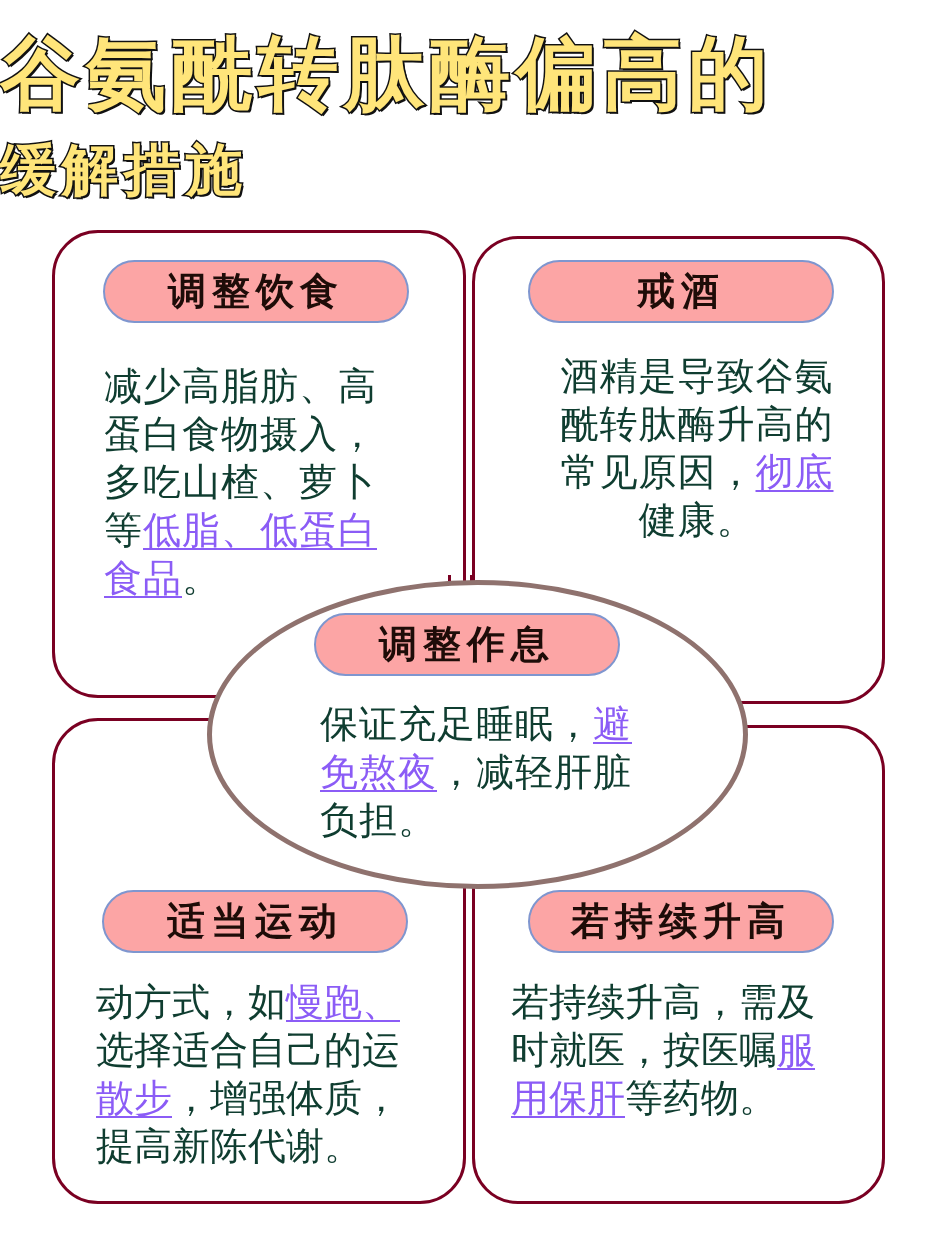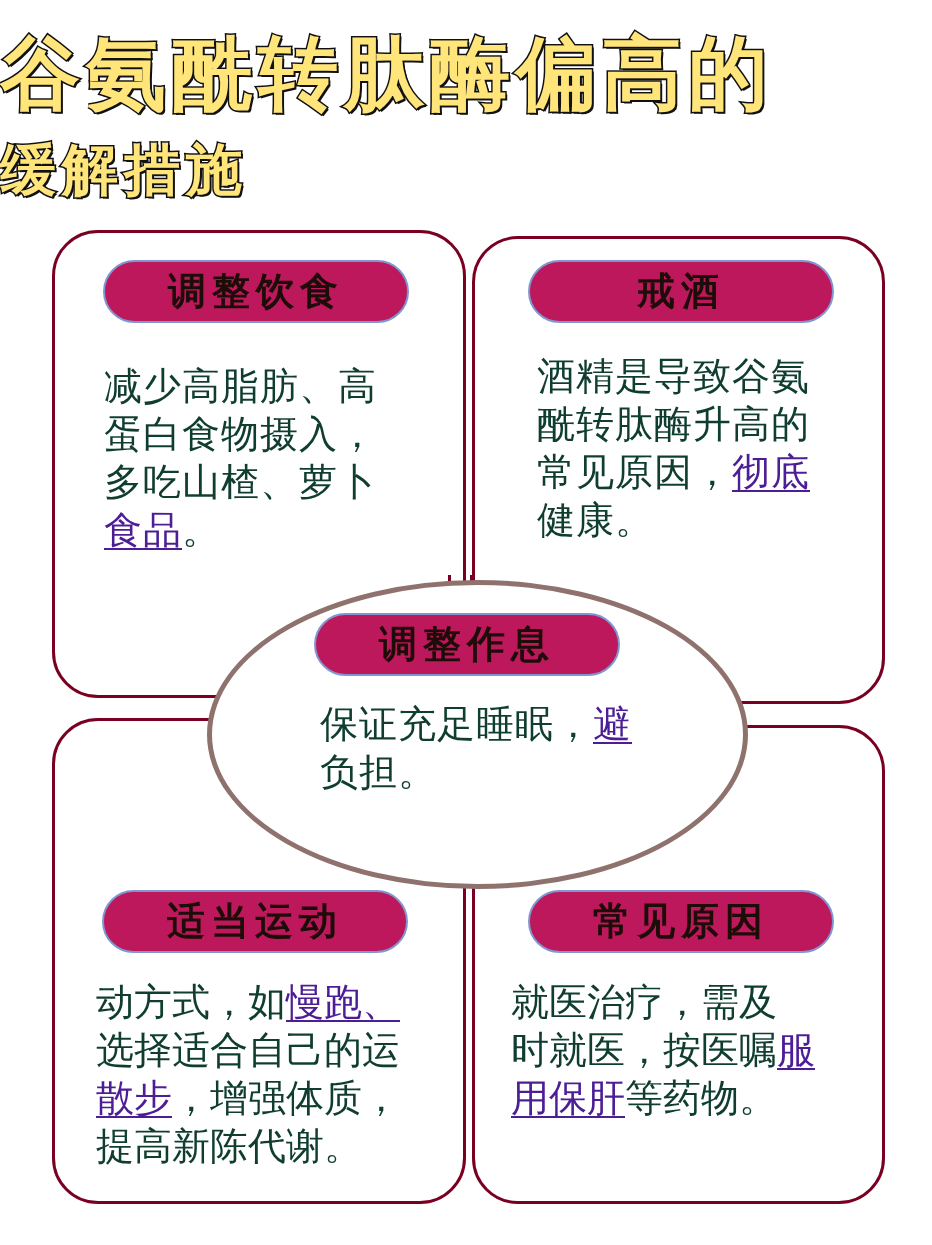--- a/index.html
+++ b/index.html
@@ -21,30 +21,30 @@
   .title.l1 { top: 28px; font-size: 80px; letter-spacing: 6px; line-height: 92px; }
   .title.l2 { top: 124px; font-size: 56px; letter-spacing: 6px; line-height: 92px; }
 
   .box {
     position: absolute; box-sizing: border-box;
     border: 3px solid #7A0022; border-radius: 46px; background: #fff;
   }
   .pill {
     position: absolute; box-sizing: border-box;
     width: 306px; height: 63px;
-    background: #be185d; border: 2px solid #7F96CF; border-radius: 32px;
+    background: #fca5a5; border: 2px solid #7F96CF; border-radius: 32px;
     display: flex; align-items: center; justify-content: center;
     color: #1E0C08; font-weight: bold; font-size: 38px; letter-spacing: 6px;
     font-family: "DejaVu Sans", sans-serif;
   }
   .body-text {
     position: absolute; color: #0F3D30; font-size: 38px; line-height: 48px;
     letter-spacing: 1px; font-family: "DejaVu Sans", sans-serif;
   }
-  .hl { color: #4c1d95; text-decoration: underline; text-decoration-thickness: 2px; text-underline-offset: 5px; }
+  .hl { color: #8b5cf6; text-decoration: underline; text-decoration-thickness: 2px; text-underline-offset: 5px; }
 
   .ellipse {
     position: absolute; left: 207px; top: 580px; width: 541px; height: 309px;
     box-sizing: border-box; border: 5px solid #8F726E; border-radius: 50%;
     background: #fff; z-index: 5;
   }
   .center-pill { z-index: 6; }
   .center-text { z-index: 6; }
   .connector { position: absolute; background: #7A0022; z-index: 1; }
 </style>
@@ -58,55 +58,57 @@
 <div class="connector" style="left:470px; top:575px; width:3px; height:40px;"></div>
 
 <div class="box" style="left:52px; top:230px; width:414px; height:468px;"></div>
 <div class="pill" style="left:103px; top:260px;">
   <span>调整饮食</span>
 </div>
 <div class="body-text" style="left:91px; top:362px; width:320px;margin-left:13px;">
   <div>减少高脂肪、高</div>
   <div>蛋白食物摄入，</div>
   <div>多吃山楂、萝卜</div>
+  <div><span>等</span><span class="hl">低脂、低蛋白</span></div>
   <div><span class="hl">食品</span><span>。</span></div>
 </div>
 
 <div class="box" style="left:472px; top:236px; width:413px; height:468px;"></div>
 <div class="pill" style="left:528px; top:260px;">
   <span>戒酒</span>
 </div>
-<div class="body-text" style="left:537px; top:352px; width:320px;">
+<div class="body-text" style="left:537px; top:352px; width:320px;text-align:center;">
   <div>酒精是导致谷氨</div>
   <div>酰转肽酶升高的</div>
   <div><span>常见原因，</span><span class="hl">彻底</span></div>
   <div>健康。</div>
 </div>
 
 <div class="box" style="left:52px; top:718px; width:414px; height:486px;"></div>
 <div class="pill" style="left:102px; top:890px;">
   <span>适当运动</span>
 </div>
 <div class="body-text" style="left:96px; top:978px; width:360px; letter-spacing:0px;">
   <div><span>动方式，如</span><span class="hl">慢跑、</span></div>
   <div>选择适合自己的运</div>
   <div><span class="hl">散步</span><span>，增强体质，</span></div>
   <div>提高新陈代谢。</div>
 </div>
 
 <div class="box" style="left:472px; top:725px; width:413px; height:479px;"></div>
 <div class="pill" style="left:528px; top:890px;">
-  <span>常见原因</span>
+  <span>若持续升高</span>
 </div>
 <div class="body-text" style="left:511px; top:978px; width:360px; letter-spacing:0px;">
-  <div>就医治疗，需及</div>
+  <div>若持续升高，需及</div>
   <div><span>时就医，按医嘱</span><span class="hl">服</span></div>
   <div><span class="hl">用保肝</span><span>等药物。</span></div>
 </div>
 
 <div class="ellipse"></div>
 <div class="pill center-pill" style="left:314px; top:613px;">
   <span>调整作息</span>
 </div>
 <div class="body-text center-text" style="left:320px; top:700px; width:360px;">
   <div><span>保证充足睡眠，</span><span class="hl">避</span></div>
+  <div><span class="hl">免熬夜</span><span>，减轻肝脏</span></div>
   <div>负担。</div>
 </div>
 
 </body></html>

